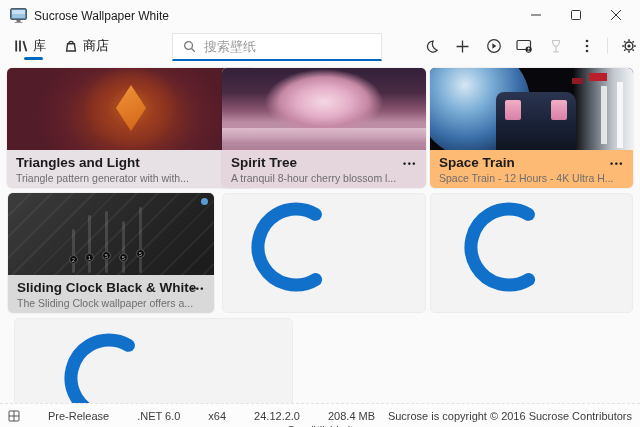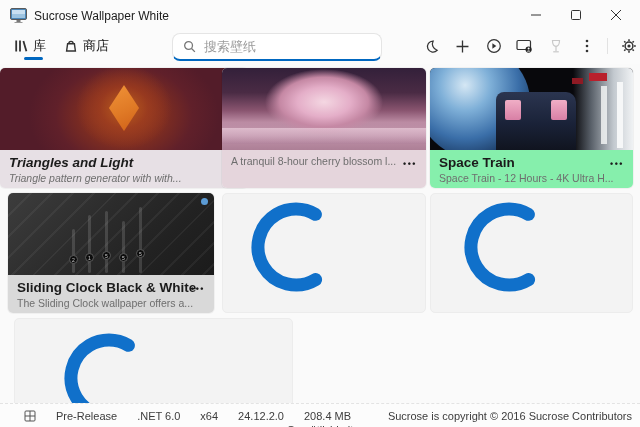--- a/index.html
+++ b/index.html
@@ -14,21 +14,21 @@
   .win-controls { position:absolute; right:4px; top:0; height:30px; display:flex; }
   .win-btn { width:40px; height:30px; display:flex; align-items:center; justify-content:center; }
 
   
   .toolbar { position:absolute; top:30px; left:0; right:0; height:34px; background:#fbfbfb; }
   .tab { position:absolute; top:7px; display:flex; align-items:center; gap:5px; color:#191919; font-size:13px; cursor:default; }
   .tab-library { left:14px; }
   .tab-store { left:64px; }
   .tab-underline { position:absolute; left:24px; top:27px; width:19px; height:3px; border-radius:2px; background:#0067c0; }
   .searchbox { position:absolute; left:172px; top:3px; width:210px; height:28px; background:#ffffff;
-    border:1px solid #e5e5e5; border-bottom:2px solid #0067c0; border-radius:8px;
+    border:1px solid #e5e5e5; border-bottom:2px solid #0067c0; border-radius:0;
     display:flex; align-items:center; padding-left:10px; gap:8px; }
   .search-ph { font-size:13px; color:#9a9a9a; }
   .actions { position:absolute; left:421px; top:5px; display:flex; align-items:center; gap:10px; }
   .act-btn { width:21px; height:22px; display:flex; align-items:center; justify-content:center; }
   .act-divider { width:1px; height:16px; background:#e2e2e2; }
 
   
   .content { position:absolute; top:64px; left:0; right:0; bottom:24px; background:#fafafa; overflow:hidden; }
   .card { position:absolute; border-radius:5px; overflow:hidden; background:#f3f3f3; box-shadow:0 0 0 1px rgba(0,0,0,0.04); }
   .card-img { position:relative; height:82px; overflow:hidden; }
@@ -76,21 +76,21 @@
   .art4 .streaks { position:absolute; inset:0;
     background:repeating-linear-gradient(135deg, rgba(255,255,255,0.05) 0 2px, rgba(255,255,255,0) 2px 15px); }
   .art4 .track { position:absolute; width:3px; background:rgba(255,255,255,0.14); border-radius:2px; }
   .art4 .knob { position:absolute; left:-3px; width:9px; height:9px; border-radius:50%; background:#0d0d0d; border:1px solid #5a5a5a;
     color:#cfcfcf; font-size:5px; line-height:8px; text-align:center; }
   .art4 .newdot { position:absolute; right:6px; top:5px; width:7px; height:7px; border-radius:50%; background:#5b9bd5; }
 
   
   .statusbar { position:absolute; left:0; right:0; bottom:0; height:24px; background:#fcfcfc;
     border-top:1px dashed #e3e3e3; display:flex; align-items:center; font-size:11px; color:#3c3c3c; }
-  .sb-left { display:flex; align-items:center; gap:20px; padding-left:24px; }
+  .sb-left { display:flex; align-items:center; gap:28px; padding-left:8px; }
   .sb-center { position:absolute; left:50%; transform:translateX(-50%);margin-top:29px; }
   .sb-right { position:absolute; right:8px; }
 </style>
 </head>
 <body>
 
 <div class="window">
 
   <div class="titlebar">
     <svg class="app-icon" viewBox="0 0 17 15">
@@ -193,57 +193,58 @@
             <path d="M8 1.2 V3 M8 13 V14.8 M1.2 8 H3 M13 8 H14.8 M3.2 3.2 L4.5 4.5 M11.5 11.5 L12.8 12.8 M12.8 3.2 L11.5 4.5 M4.5 11.5 L3.2 12.8"></path>
           </g>
           <circle cx="8" cy="8" r="1.6" fill="#333"></circle>
         </svg>
       </div>
     </div>
   </div>
 
   <div class="content">
 
-    <div class="card" style="left:0; top:4px; width:248px; height:120px;font-style:italic;">
+    <div class="card" style="left:7px; top:4px; width:248px; height:120px;">
       <div class="card-img art1">
         <div class="glow"></div>
           <div class="diamond"></div>
       </div>
       <div class="card-label" style=";background:#e7e0e5">
         <div class="card-title">Triangles and Light</div>
         <div class="card-desc">Triangle pattern generator with with...</div>
         <div class="card-menu">•••</div>
       </div>
     </div>
 
     <div class="card" style="left:222px; top:4px; width:204px; height:120px;">
       <div class="card-img art2">
         <div class="canopy"></div>
           <div class="ground"></div>
       </div>
       <div class="card-label" style=";background:#e5d5dc">
+        <div class="card-title">Spirit Tree</div>
         <div class="card-desc">A tranquil 8-hour cherry blossom l...</div>
         <div class="card-menu">•••</div>
       </div>
     </div>
 
     <div class="card" style="left:430px; top:4px; width:203px; height:120px;">
       <div class="card-img art3">
         <div class="earth"></div>
         <div class="platform"></div>
         <div class="col c2"></div>
           <div class="col c1"></div>
         <div class="sign1"></div>
           <div class="sign2"></div>
         <div class="train">
             <div class="t-win l"></div>
             <div class="t-win r"></div>
           </div>
       </div>
-      <div class="card-label" style=";background:#86efac">
+      <div class="card-label" style=";background:#fdba74">
         <div class="card-title">Space Train</div>
         <div class="card-desc">Space Train - 12 Hours - 4K Ultra H...</div>
         <div class="card-menu">•••</div>
       </div>
     </div>
 
     <div class="card" style="left:8px; top:129px; width:206px; height:120px;">
       <div class="card-img art4">
         <div class="streaks"></div>
         <div class="track" style="left:64px; top:36px; height:44px;">

